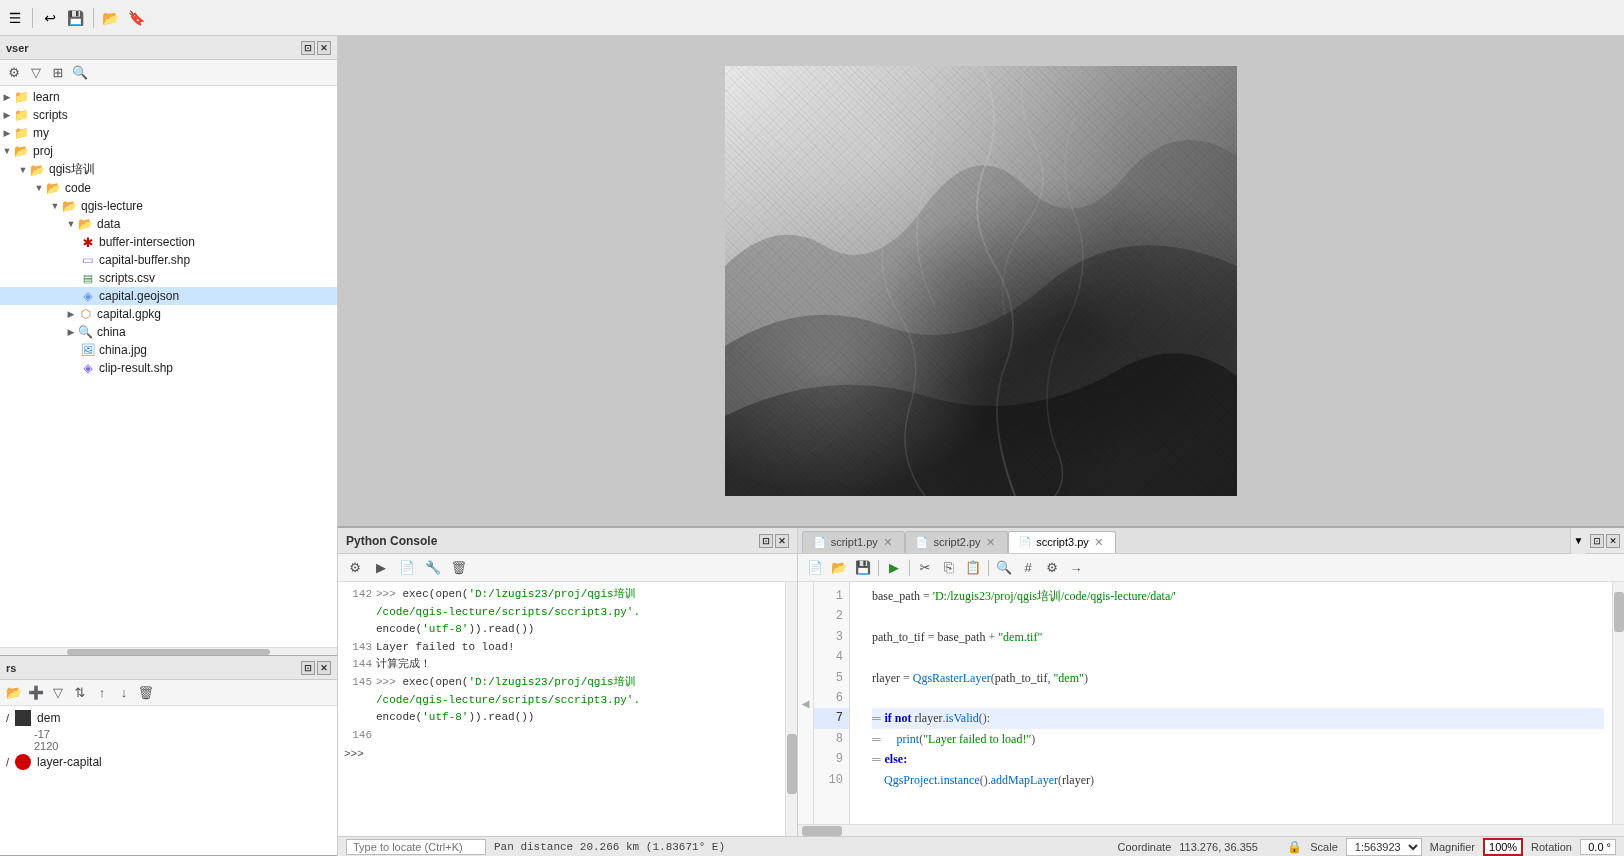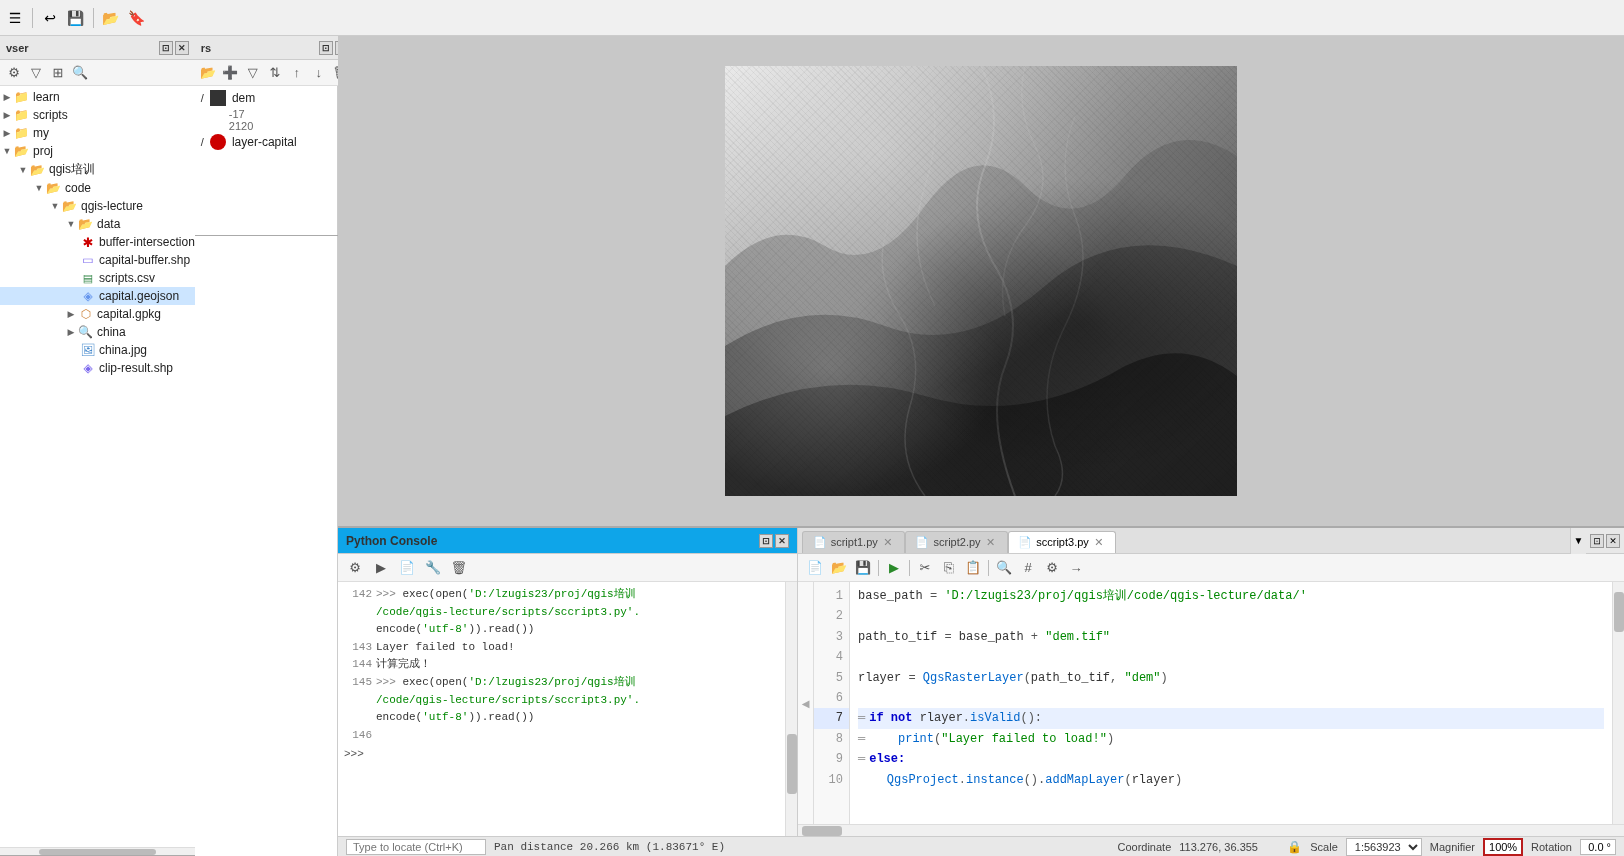--- a/index.html
+++ b/index.html
@@ -25,21 +25,21 @@
     
     .main-layout {
       display: flex;
       height: calc(856px - 36px);
     }
 
     
     .left-panel {
       width: 338px;
       display: flex;
-      flex-direction: row;
+      flex-direction: column;
       border-right: 1px solid #ccc;
       background: #fff;
     }
 
     
     .browser-panel {
       flex: 1;
       display: flex;
       flex-direction: column;
       border-bottom: 1px solid #aaa;
@@ -190,21 +190,21 @@
     }
 
     
     .python-console {
       width: 460px;
       border-right: 1px solid #ccc;
       display: flex;
       flex-direction: column;
     }
     .console-header {
-      background: #0ea5e9;
+      background: #e5e5e5;
       border-bottom: 1px solid #ccc;
       padding: 7px 8px;
       font-size: 12px;
       font-weight: bold;
       color: #333;
       display: flex;
       align-items: center;
       justify-content: space-between;
       height: 26px;
     }
@@ -311,25 +311,26 @@
       overflow: hidden;
     }
     .gutter-line {
       padding: 0 6px; line-height: 1.7; cursor: pointer; white-space: nowrap;
     }
     .gutter-line.active-line { background: #e0eaff; color: #333; }
     .code-content-area {
       flex: 1;
       overflow: auto;
       padding: 4px 8px;
-      font-family: Liberation Mono, monospace;
+      font-family: Liberation Serif, serif;
       font-size: 12px;
       line-height: 1.7;
       color: #333;
       background: #fff;
+      margin-left: 14px;
     }
     .code-line { white-space: pre; display: flex; align-items: center; min-height: 20px; }
     .code-line.active { background: #e8f0ff; }
 
     
     .c-string { color: #008800; }
     .c-keyword { color: #0000cc; font-weight: bold; }
     .c-builtin { color: #0066cc; }
     .c-var { color: #333; }
     .c-method { color: #0066cc; }

